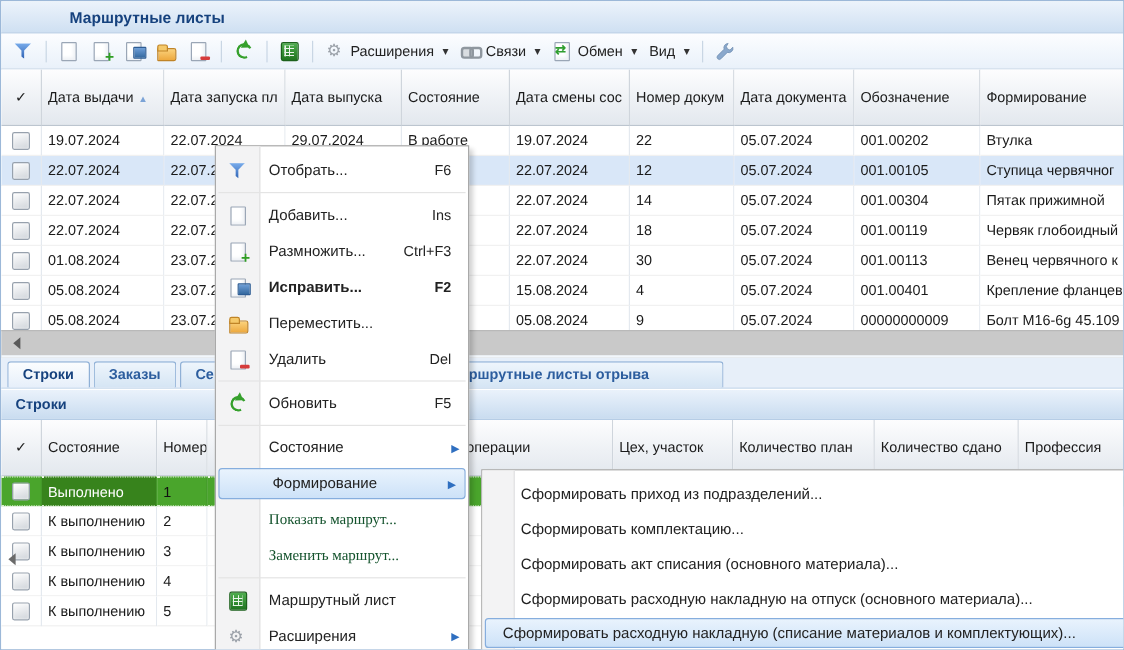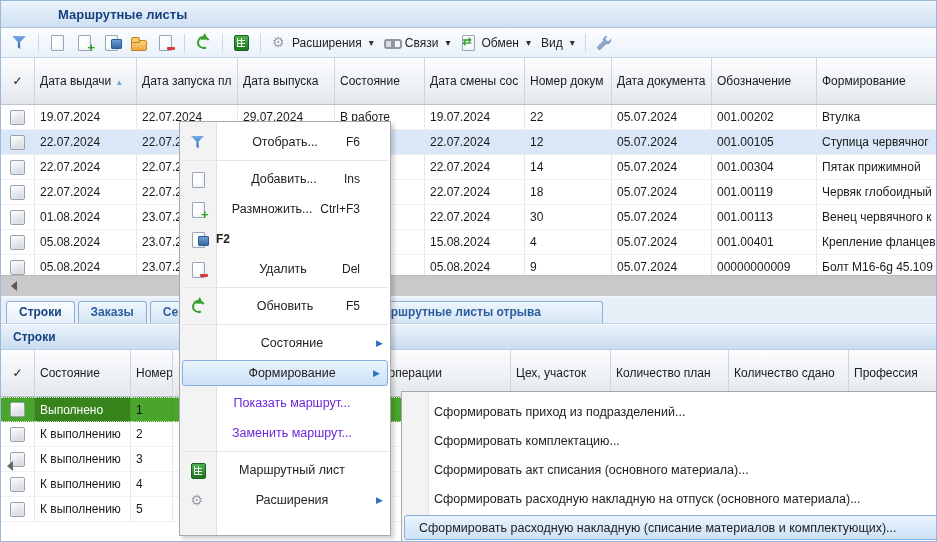--- a/index.html
+++ b/index.html
@@ -76,28 +76,28 @@
   .groupheader{height:26px;flex:none;background:linear-gradient(#eaf2fb,#c9dcf0);border-top:1px solid #fff;
     border-bottom:1px solid #b6cde6;display:flex;align-items:center;padding:0 12px;font-weight:bold;
     color:#16427e;box-sizing:border-box;}
   .bottomtable{flex:1;background:#fff;position:relative;overflow:hidden;}
   .mini-arrow{position:absolute;left:1px;top:111px;width:0;height:0;border:5px solid transparent;border-right:6px solid #6a6a6a;}
   
   .menu{position:absolute;background:#fff;border:1px solid #a9a9a9;box-shadow:3px 3px 4px rgba(0,0,0,.18);
     box-sizing:border-box;padding:5px 0 20px 0;}
   .ctx{left:178px;top:120px;width:212px;z-index:10;}
   .ctx::before{content:"";position:absolute;left:0;top:0;bottom:0;width:36px;background:#f3f3f4;border-right:1px solid #e0e0e2;}
-  .mi{position:relative;height:30px;display:flex;align-items:center;padding:0 10px 0 0;box-sizing:border-box;text-align:center;}
+  .mi{position:relative;height:30px;display:flex;align-items:center;padding:0 10px 0 0;box-sizing:border-box;}
   .mi .gut{width:36px;flex:none;display:flex;justify-content:center;align-items:center;}
   .mi .lbl{flex:1;padding-left:8px;color:#222;font-size:12.5px;white-space:nowrap;overflow:hidden;}
-  .mi .sc{color:#222;font-size:12px;margin-right:20px;white-space:nowrap;}
+  .mi .sc{color:#222;font-size:12px;margin-right:4px;white-space:nowrap;}
   .mi .arr{position:absolute;right:7px;top:50%;transform:translateY(-55%);}
   .mi .arr::before{content:"▶";font-size:9px;color:#2f6fc0;}
   .mi.bold .lbl,.mi.bold .sc{font-weight:bold;}
-  .mi.disabled .lbl{color:#6d28d9;}
+  .mi.disabled .lbl{color:#14532d;font-family:Liberation Serif, serif;}
   .mi.sep{height:7px;padding:0;}
   .mi.sep::after{content:"";position:absolute;left:2px;right:2px;top:3px;height:1px;background:#e4e4e4;}
   .mi.hl{height:26px;margin:2px;border:1px solid #86aede;border-radius:3px;background:linear-gradient(#e9f3fd,#cde2f8);}
   .sub{left:400px;top:390px;width:556px;z-index:11;padding-bottom:10px;}
   .sub::before{content:"";position:absolute;left:0;top:0;bottom:0;width:26px;background:#f3f3f4;border-right:1px solid #e0e0e2;}
   .smi{position:relative;height:29px;display:flex;align-items:center;box-sizing:border-box;}
   .smi .lbl{padding-left:32px;font-size:12.5px;color:#222;white-space:nowrap;overflow:hidden;}
   .smi.hl{height:25px;margin:2px;border:1px solid #86aede;border-radius:3px;background:linear-gradient(#e9f3fd,#cde2f8);}
   .smi.hl .lbl{padding-left:14px;}
 </style>
@@ -433,21 +433,30 @@
           <span class="ic page-plus-icon"></span>
         </span>
         <span class="lbl">Размножить...</span>
         <span class="sc">Ctrl+F3</span>
 
       </div>
       <div class="mi bold">
         <span class="gut">
           <span class="ic page-edit-icon"></span>
         </span>
+        <span class="lbl">Исправить...</span>
         <span class="sc">F2</span>
+
+      </div>
+      <div class="mi">
+        <span class="gut">
+          <span class="ic folder-icon"></span>
+        </span>
+        <span class="lbl">Переместить...</span>
+        <span class="sc"></span>
 
       </div>
       <div class="mi">
         <span class="gut">
           <span class="ic page-minus-icon"></span>
         </span>
         <span class="lbl">Удалить</span>
         <span class="sc">Del</span>
 
       </div>

